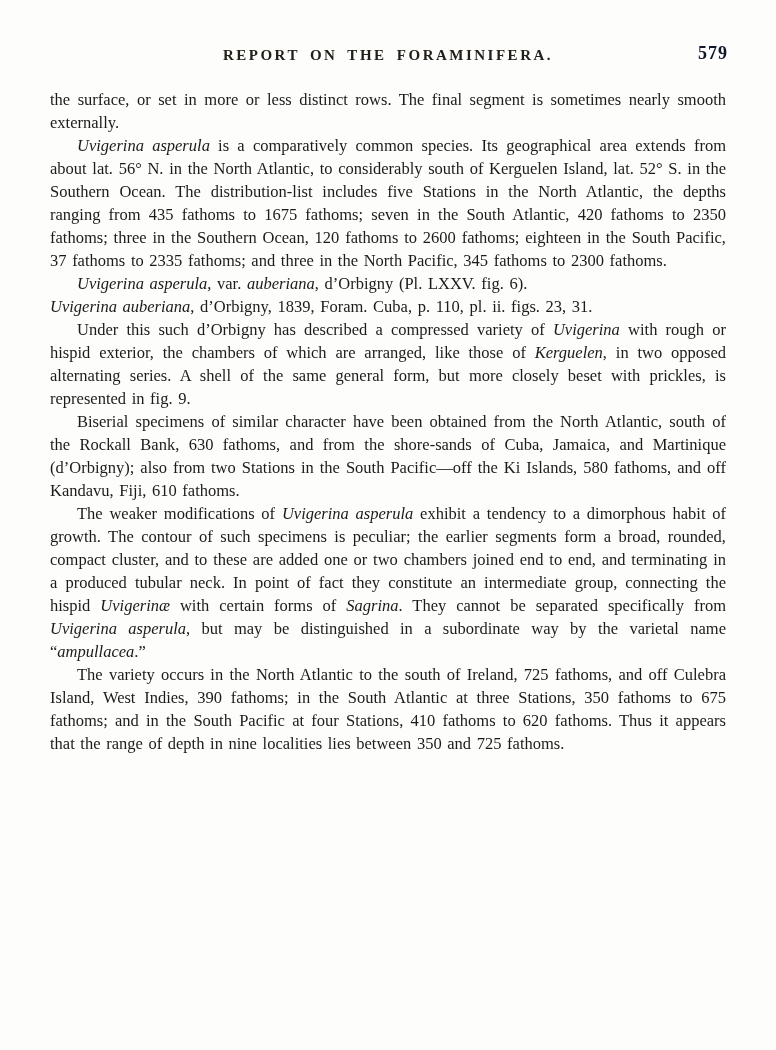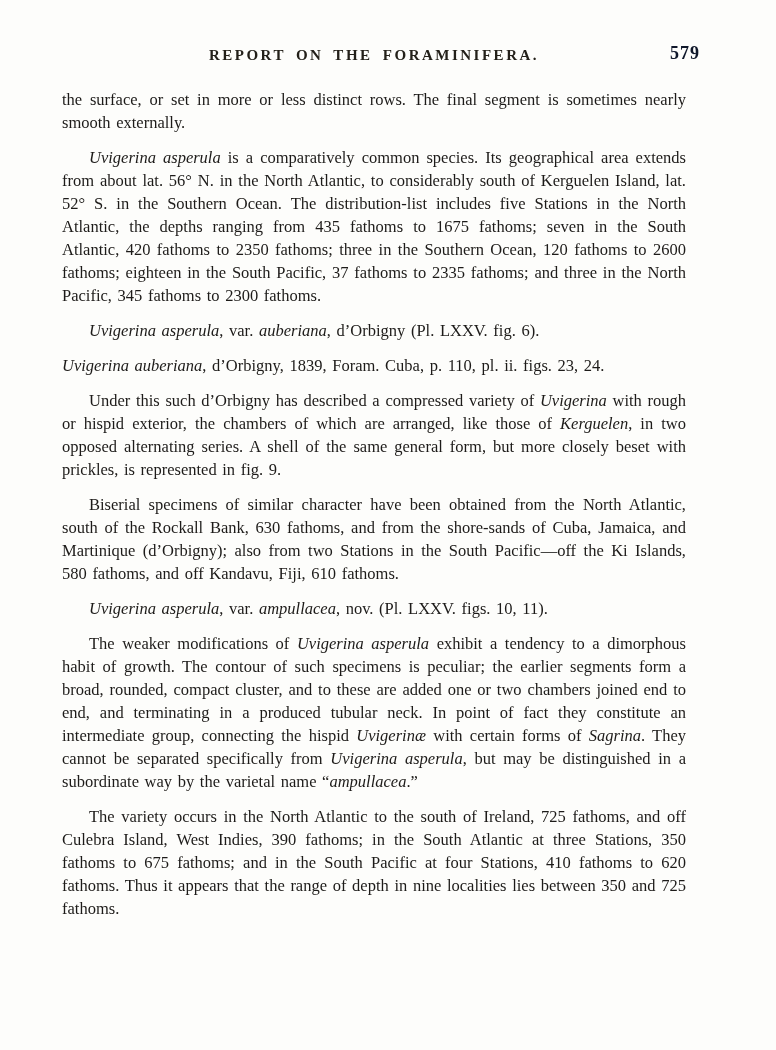--- a/index.html
+++ b/index.html
@@ -11,21 +11,21 @@
     height: 1050px;
     background: #fdfdfb;
     color: #1d1b19;
     font-family: "Liberation Serif", "DejaVu Serif", serif;
     overflow: hidden;
   }
   .page {
     box-sizing: border-box;
     width: 776px;
     height: 1050px;
-    padding: 46px 78px 0 50px;
+    padding: 46px 50px 0 50px;
     position: relative;
   }
   
   .running-head {
     position: relative;
     height: 20px;
     text-align: center;
   }
   .running-title {
     font-size: 15px;
@@ -38,21 +38,21 @@
     position: absolute;
     right: -2px;
     top: -3px;
     font-size: 18px;
     font-weight: bold;
     letter-spacing: 1px;
     color: #0f172a;
   }
   
   .body-text p {
-    margin: 12px;
+    margin: 0;
     font-size: 16.5px;
     line-height: 23px;
     text-align: justify;
     word-spacing: 1.5px;
   }
   .body-text p.indent {
     text-indent: 27px;
   }
   p.first-para {
     margin-top: 22px;
@@ -92,26 +92,25 @@
 
   <div class="body-text">
 
     <p class="first-para"><span>the surface, or set in more or less distinct rows.  The final segment is sometimes nearly smooth externally.</span></p>
 
     <p class="indent"><i>Uvigerina asperula</i><span> is a comparatively common species.  Its geographical area extends from about lat. 56° N. in the North Atlantic, to considerably south of Kerguelen Island, lat. 52° S. in the Southern Ocean.  The distribution-list includes five Stations in the North Atlantic, the depths ranging from 435 fathoms to 1675 fathoms; seven in the South Atlantic, 420 fathoms to 2350 fathoms; three in the Southern Ocean, 120 fathoms to 2600 fathoms; eighteen in the South Pacific, 37 fathoms to 2335 fathoms; and three in the North Pacific, 345 fathoms to 2300 fathoms.</span></p>
 
 
     <p class="species-heading"><i>Uvigerina asperula</i><span>, var. </span><i>auberiana</i><span>, d’Orbigny (Pl. LXXV. fig. 6).</span></p>
 
-    <p class="citation"><i>Uvigerina auberiana</i><span>, d’Orbigny, 1839, Foram. Cuba, p. 110, pl. ii. figs. 23, 24.</span></p>
+    <p class="citation"><i>Uvigerina auberiana</i><span>, d’Orbigny, 1839, Foram. Cuba, p. 110, pl. ii. figs. 23, 31.</span></p>
 
     <p class="indent"><span>Under this such d’Orbigny has described a compressed variety of </span><i>Uvigerina</i><span> with rough or hispid exterior, the chambers of which are arranged, like those of </span><i>Kerguelen</i><span>, in two opposed alternating series.  A shell of the same general form, but more closely beset with prickles, is represented in fig. 9.</span></p>
 
     <p class="indent"><span>Biserial specimens of similar character have been obtained from the North Atlantic, south of the Rockall Bank, 630 fathoms, and from the shore-sands of Cuba, Jamaica, and Martinique (d’Orbigny); also from two Stations in the South Pacific—off the Ki Islands, 580 fathoms, and off Kandavu, Fiji, 610 fathoms.</span></p>
 
-    <p class="species-heading species-heading-2"><i>Uvigerina asperula</i><span>, var. </span><i>ampullacea</i><span>, nov. (Pl. LXXV. figs. 10, 11).</span></p>
 
     <p class="indent"><span>The weaker modifications of </span><i>Uvigerina asperula</i><span> exhibit a tendency to a dimorphous habit of growth.  The contour of such specimens is peculiar; the earlier segments form a broad, rounded, compact cluster, and to these are added one or two chambers joined end to end, and terminating in a produced tubular neck.  In point of fact they constitute an intermediate group, connecting the hispid </span><i>Uvigerinæ</i><span> with certain forms of </span><i>Sagrina</i><span>.  They cannot be separated specifically from </span><i>Uvigerina asperula</i><span>, but may be distinguished in a subordinate way by the varietal name “</span><i>ampullacea</i><span>.”</span></p>
 
     <p class="indent"><span>The variety occurs in the North Atlantic to the south of Ireland, 725 fathoms, and off Culebra Island, West Indies, 390 fathoms; in the South Atlantic at three Stations, 350 fathoms to 675 fathoms; and in the South Pacific at four Stations, 410 fathoms to 620 fathoms.  Thus it appears that the range of depth in nine localities lies between 350 and 725 fathoms.</span></p>
 
   </div>
 </div>
 
 </body></html>

